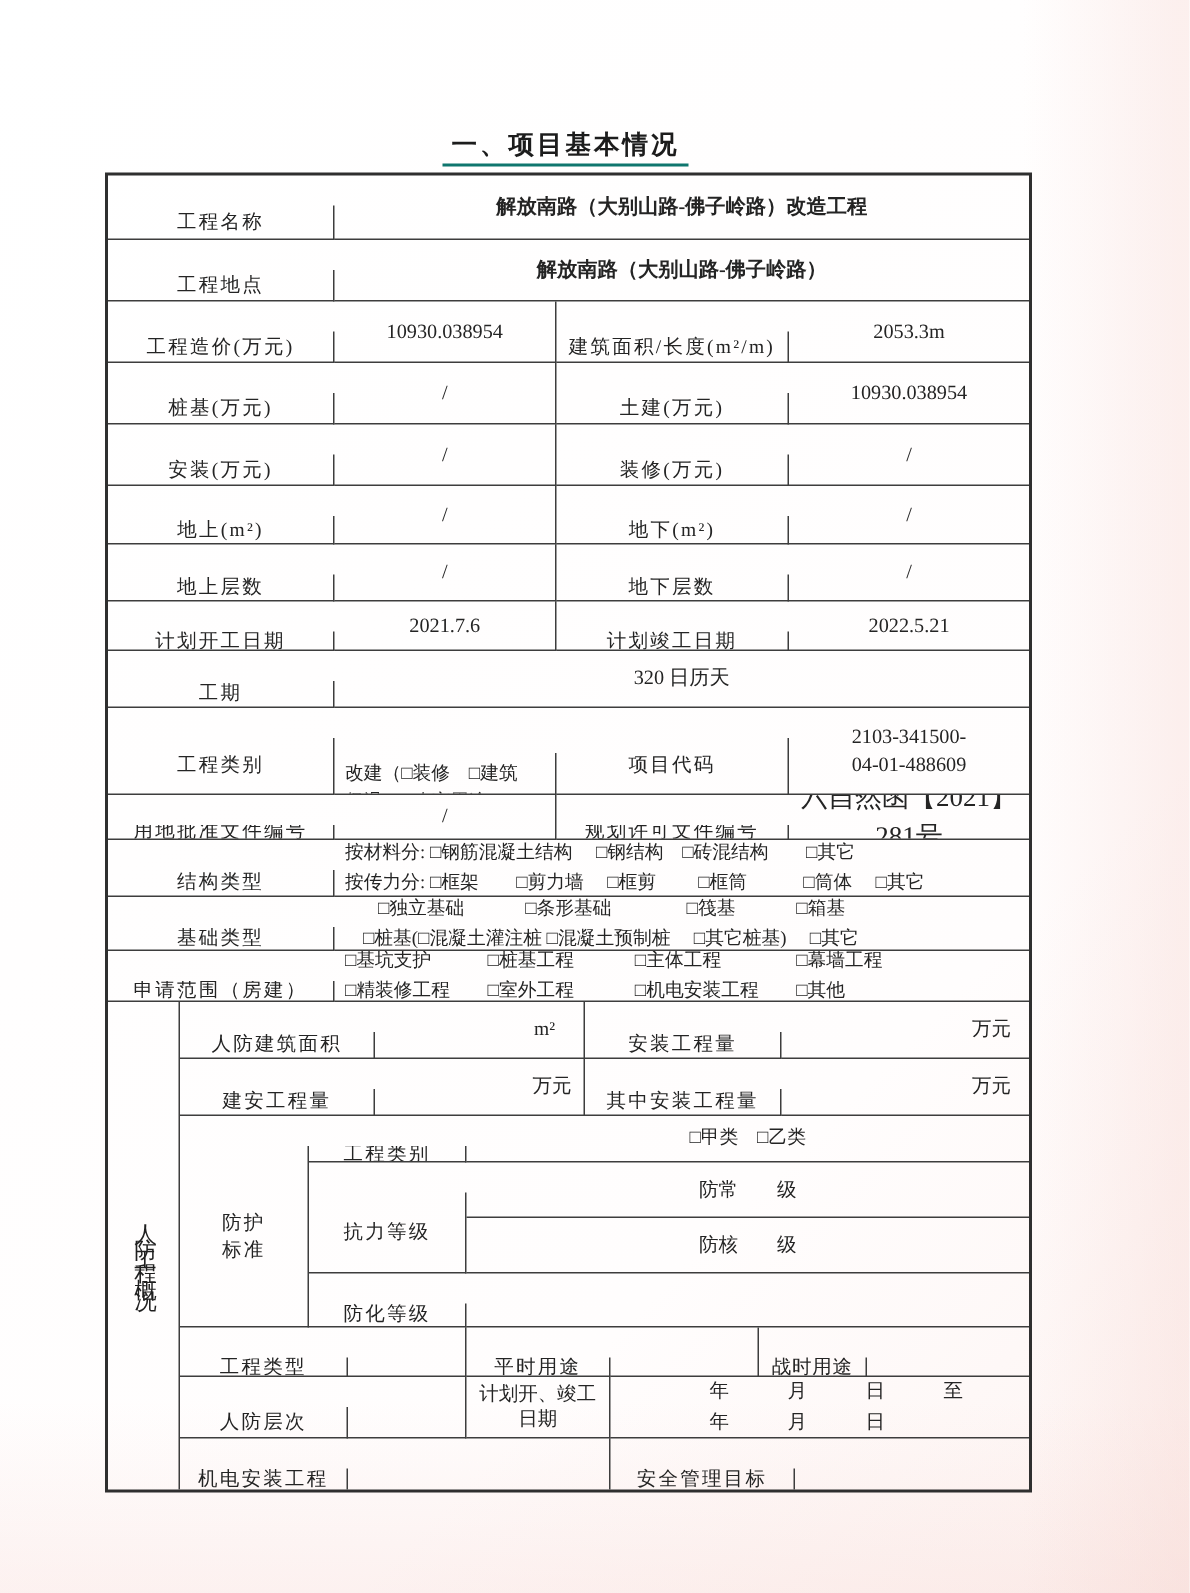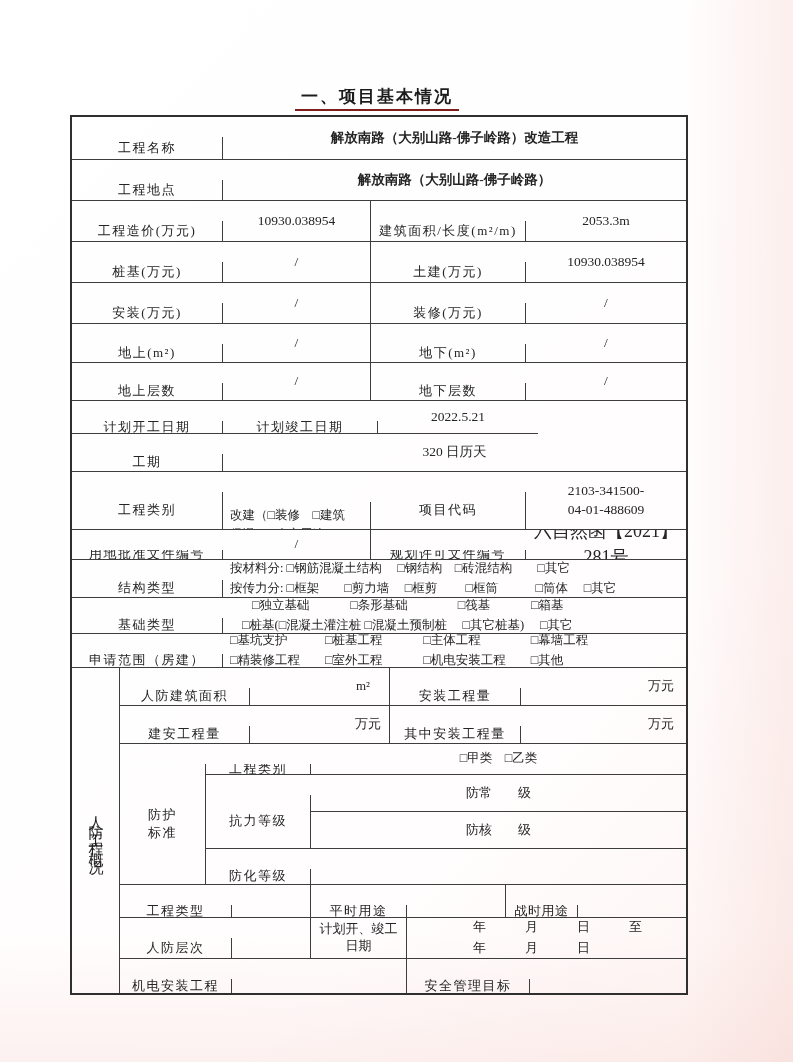--- a/index.html
+++ b/index.html
@@ -9,21 +9,21 @@
     background:
       linear-gradient(to right, rgba(255,255,255,0) 86%, rgba(246,213,208,0.35) 99%),
       linear-gradient(to bottom, rgba(255,255,255,0) 88%, rgba(246,213,208,0.30) 100%),
       linear-gradient(135deg,#ffffff 0%,#fffdfd 70%,#fdf3f1 100%);
   }
   .doc-title{
     position:absolute;top:85px;left:70px;width:614px;text-align:center;
     font-family:"Liberation Sans","DejaVu Sans",sans-serif;
     font-size:17px;font-weight:bold;letter-spacing:2px;color:#1c1c1c;
   }
-  .doc-title span{border-bottom:2px solid #7f1d1d;padding:0 6px 3px 6px;}
+  .doc-title span{border-bottom:2px solid #0f766e;padding:0 6px 3px 6px;}
   .tbl{
     position:absolute;left:70px;top:115px;width:614px;
     border:2px solid #2f2f2f;background:transparent;
   }
   .tr{display:flex;}
   .td{
     box-sizing:border-box;border-right:1px solid #3d3d3d;border-bottom:1px solid #3d3d3d;
     display:flex;align-items:center;justify-content:center;text-align:center;
     font-size:13px;line-height:1.4;overflow:hidden;color:#242424;
   }
@@ -104,20 +104,21 @@
 
   <div class="tr" style="height:38px">
     <div class="td w1 lbl">地上层数</div>
     <div class="td w2 val">/</div>
     <div class="td w3 lbl">地下层数</div>
     <div class="td w4 val nr">/</div>
   </div>
 
   <div class="tr" style="height:33px">
     <div class="td w1 lbl">计划开工日期</div>
+    <div class="td w2 val">2021.7.6</div>
     <div class="td w3 lbl">计划竣工日期</div>
     <div class="td w4 val nr">2022.5.21</div>
   </div>
 
   <div class="tr" style="height:38px">
     <div class="td w1 lbl">工期</div>
     <div class="td wspan val nr">320 日历天</div>
   </div>
 
   <div class="tr" style="height:58px">

